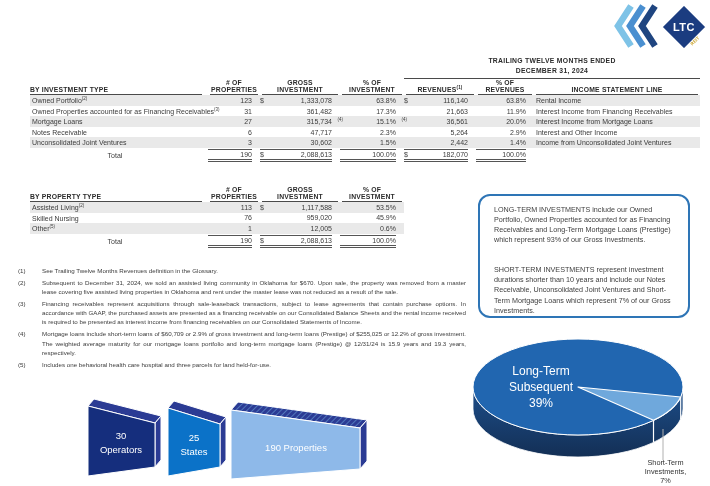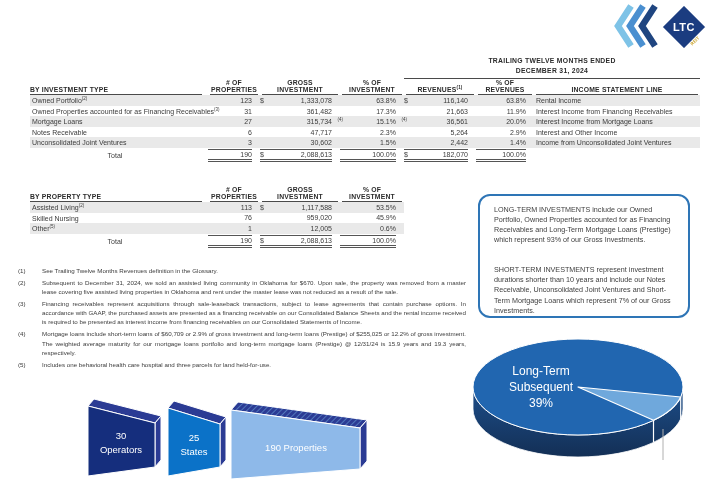--- a/index.html
+++ b/index.html
@@ -368,20 +368,25 @@
       <line x1="185.5" y1="86.3" x2="185.5" y2="108.3" stroke="#fff" stroke-width="1.2"></line>
       <ellipse cx="110" cy="53" rx="105" ry="48" fill="#2166B0" stroke="#fff" stroke-width="1"></ellipse>
       <path d="M 110,53 L 212.7,63 A 105 48 0 0 1 185.5,86.3 Z" fill="#6FA8DC" stroke="#fff" stroke-width="1.2" stroke-linejoin="round"></path>
       <line x1="195" y1="95" x2="195" y2="126" stroke="#b0b0b0" stroke-width="1"></line>
     </svg>
     <div class="pie-label-long">
       <div>Long-Term</div>
       <div>Subsequent</div>
       <div>39%</div>
     </div>
+    <div class="pie-label-short">
+      <div>Short-Term</div>
+      <div>Investments,</div>
+      <div>7%</div>
+    </div>
   </div>
 
   <div class="banner-wrap">
     <svg width="300" height="95" viewBox="0 0 300 95">
       <defs>
         <pattern id="hatch" width="4" height="4" patternUnits="userSpaceOnUse" patternTransform="rotate(45)">
           <rect width="4" height="4" fill="#2B3B94"></rect>
           <line x1="0" y1="0" x2="0" y2="4" stroke="#6FA8DC" stroke-width="1.1"></line>
         </pattern>
       </defs>

